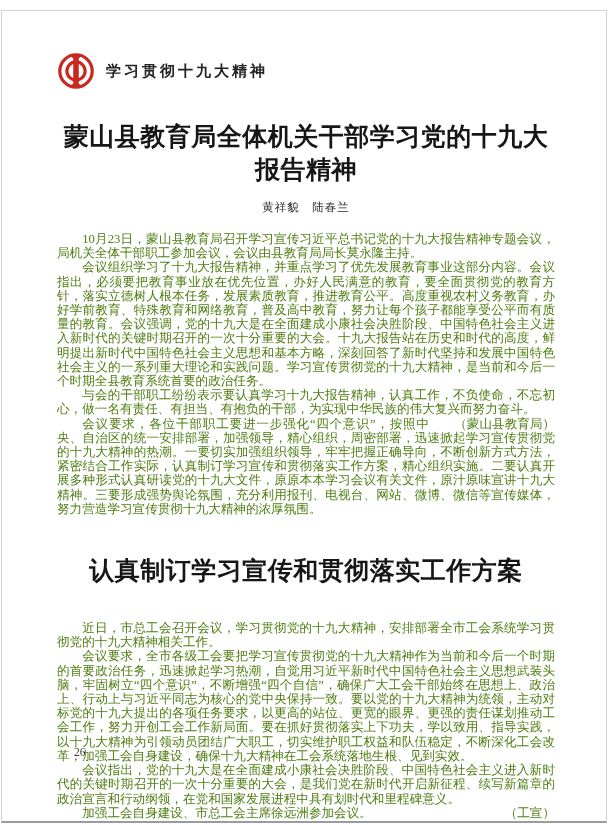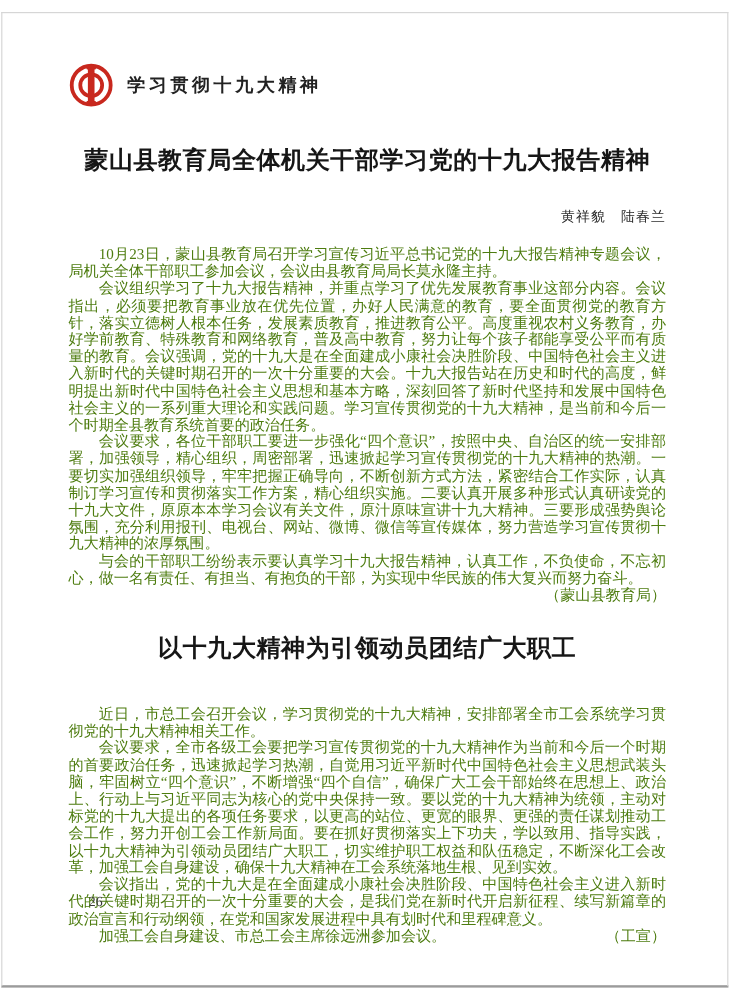--- a/index.html
+++ b/index.html
@@ -33,33 +33,33 @@
   }
   .emblem { flex: 0 0 auto; display: block; }
   .column-title {
     font-size: 15px;
     font-weight: bold;
     letter-spacing: 3px;
     color: #222222;
   }
   .article-title {
     text-align: center;
-    font-size: 20px;
+    font-size: 25px;
     font-weight: bold;
     letter-spacing: 0.5px;
     color: #161616;
     margin: 0;
   }
   .title-1 { margin-top: 30px; }
   .title-2 { margin-top: 38px; }
   .authors {
-    text-align: right;
+    text-align: center;
     font-size: 11.5px;
     letter-spacing: 1px;
-    margin-top: 26px;
+    margin-top: 14px;
     color: #2b2b2b;
   }
   .body-block { margin-top: 17px; }
   .body-block-2 { margin-top: 34px; }
   .para {
     margin: 0;
     font-size: 12.6px;
     line-height: 14.2px;
     text-align: justify;
     text-indent: 2em;
@@ -91,25 +91,25 @@
       </svg>
       <span class="column-title">学习贯彻十九大精神</span>
     </div>
 
     <h1 class="article-title title-1">蒙山县教育局全体机关干部学习党的十九大报告精神</h1>
     <div class="authors">黄祥貌　陆春兰</div>
 
     <div class="body-block">
       <p class="para"><span>10月23日，蒙山县教育局召开学习宣传习近平总书记党的十九大报告精神专题会议，局机关全体干部职工参加会议，会议由县教育局局长莫永隆主持。</span></p>
       <p class="para"><span>会议组织学习了十九大报告精神，并重点学习了优先发展教育事业这部分内容。会议指出，必须要把教育事业放在优先位置，办好人民满意的教育，要全面贯彻党的教育方针，落实立德树人根本任务，发展素质教育，推进教育公平。高度重视农村义务教育，办好学前教育、特殊教育和网络教育，普及高中教育，努力让每个孩子都能享受公平而有质量的教育。会议强调，党的十九大是在全面建成小康社会决胜阶段、中国特色社会主义进入新时代的关键时期召开的一次十分重要的大会。十九大报告站在历史和时代的高度，鲜明提出新时代中国特色社会主义思想和基本方略，深刻回答了新时代坚持和发展中国特色社会主义的一系列重大理论和实践问题。学习宣传贯彻党的十九大精神，是当前和今后一个时期全县教育系统首要的政治任务。</span></p>
+      <p class="para"><span>与会的干部职工纷纷表示要认真学习十九大报告精神，认真工作，不负使命，不忘初心，做一名有责任、有担当、有抱负的干部，为实现中华民族的伟大复兴而努力奋斗。</span><span class="attr">（蒙山县教育局）</span></p>
       <p class="para"><span>会议要求，各位干部职工要进一步强化“四个意识”，按照中央、自治区的统一安排部署，加强领导，精心组织，周密部署，迅速掀起学习宣传贯彻党的十九大精神的热潮。一要切实加强组织领导，牢牢把握正确导向，不断创新方式方法，紧密结合工作实际，认真制订学习宣传和贯彻落实工作方案，精心组织实施。二要认真开展多种形式认真研读党的十九大文件，原原本本学习会议有关文件，原汁原味宣讲十九大精神。三要形成强势舆论氛围，充分利用报刊、电视台、网站、微博、微信等宣传媒体，努力营造学习宣传贯彻十九大精神的浓厚氛围。</span></p>
-      <p class="para"><span>与会的干部职工纷纷表示要认真学习十九大报告精神，认真工作，不负使命，不忘初心，做一名有责任、有担当、有抱负的干部，为实现中华民族的伟大复兴而努力奋斗。</span><span class="attr">（蒙山县教育局）</span></p>
     </div>
 
-    <h1 class="article-title title-2">以十九大精神为引领动员团结广大职工</h1>
+    <h1 class="article-title title-2">认真制订学习宣传和贯彻落实工作方案</h1>
 
     <div class="body-block body-block-2">
       <p class="para"><span>近日，市总工会召开会议，学习贯彻党的十九大精神，安排部署全市工会系统学习贯彻党的十九大精神相关工作。</span></p>
       <p class="para"><span>会议要求，全市各级工会要把学习宣传贯彻党的十九大精神作为当前和今后一个时期的首要政治任务，迅速掀起学习热潮，自觉用习近平新时代中国特色社会主义思想武装头脑，牢固树立“四个意识”，不断增强“四个自信”，确保广大工会干部始终在思想上、政治上、行动上与习近平同志为核心的党中央保持一致。要以党的十九大精神为统领，主动对标党的十九大提出的各项任务要求，以更高的站位、更宽的眼界、更强的责任谋划推动工会工作，努力开创工会工作新局面。要在抓好贯彻落实上下功夫，学以致用、指导实践，以十九大精神为引领动员团结广大职工，切实维护职工权益和队伍稳定，不断深化工会改革，加强工会自身建设，确保十九大精神在工会系统落地生根、见到实效。</span></p>
       <p class="para"><span>会议指出，党的十九大是在全面建成小康社会决胜阶段、中国特色社会主义进入新时代的关键时期召开的一次十分重要的大会，是我们党在新时代开启新征程、续写新篇章的政治宣言和行动纲领，在党和国家发展进程中具有划时代和里程碑意义。</span></p>
       <p class="para"><span>加强工会自身建设、市总工会主席徐远洲参加会议。</span><span class="attr">（工宣）</span></p>
     </div>
   </div>
 
   <div class="page-number">26</div>

